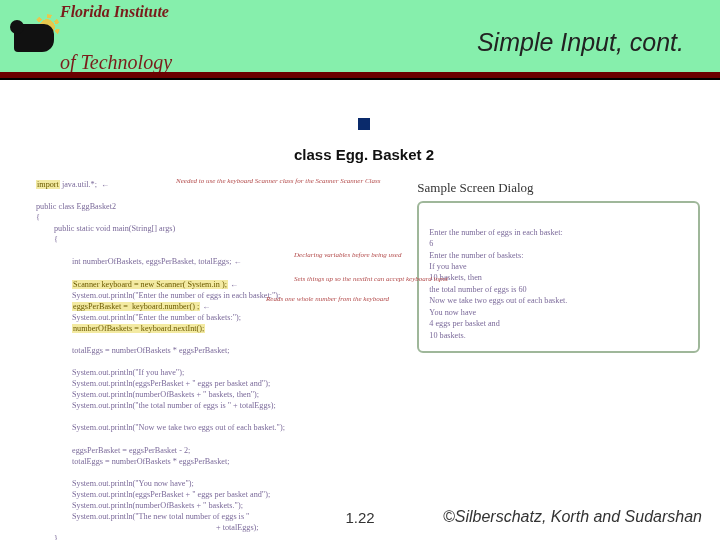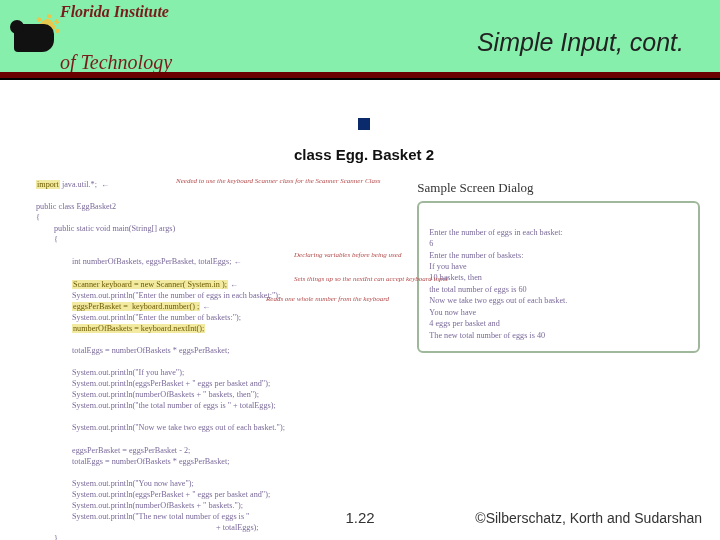--- a/index.html
+++ b/index.html
@@ -129,21 +129,21 @@
     font-size: 8.2px;
     color:#7b6a9a;
     line-height:1.4;
   }
   .footer-pg {
     position:absolute; left:0; right:0; bottom:14px;
     text-align:center; font-size:15px; color:#333;
   }
   .footer-cr {
     position:absolute; right:18px; bottom:14px;
-    font-size:14px; color:#333;
+    font-size:16px; color:#333;font-style:italic;
   }
   .mono-indent1 { padding-left: 18px; display:block; }
   .mono-indent2 { padding-left: 36px; display:block; }
   .mono-indent3 { padding-left: 180px; display:block; }
 </style>
 </head>
 <body>
 
 <div class="header">
   <div class="logo">
@@ -228,20 +228,20 @@
       <div class="dialog-box">
         <div>Enter the number of eggs in each basket:</div>
         <div>6</div>
         <div>Enter the number of baskets:</div>
         <div>If you have</div>
         <div>10 baskets, then</div>
         <div>the total number of eggs is 60</div>
         <div>Now we take two eggs out of each basket.</div>
         <div>You now have</div>
         <div>4 eggs per basket and</div>
-        <div>The new total number of eggs is 40</div>
+        <div>10 baskets.</div>
       </div>
     </div>
   </div>
 </div>
 
 <div class="footer-pg">1.22</div>
 <div class="footer-cr">©Silberschatz, Korth and Sudarshan</div>
 
 </body></html>

